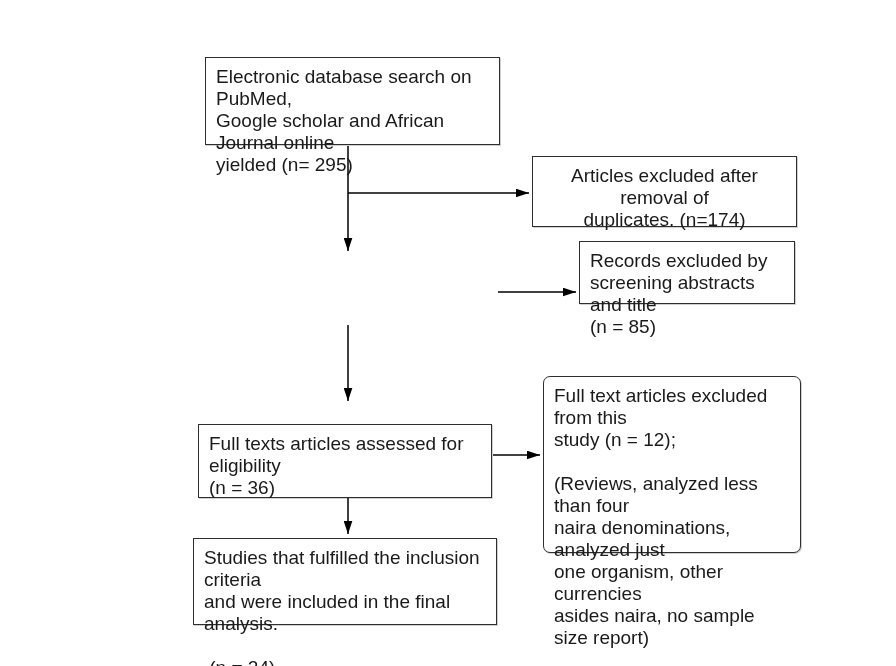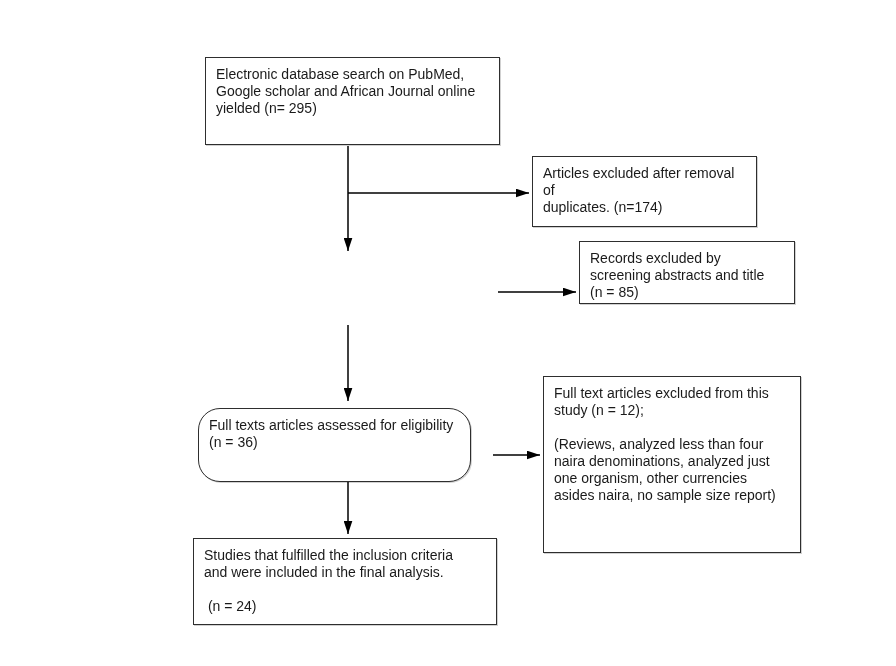--- a/index.html
+++ b/index.html
@@ -24,31 +24,31 @@
   }
   .box {
     position: absolute;
     box-sizing: border-box;
     border: 1.5px solid #2e2e2e;
     background: #ffffff;
     box-shadow: 1px 1px 0 rgba(0,0,0,0.18);
   }
   .box-text {
     padding: 8px 10px 0 10px;
-    font-size: 14px;
-    line-height: 17px;
+    font-size: 19px;
+    line-height: 22px;
     white-space: pre-wrap;
   }
   
   .b-search   { left: 205px; top: 57px;  width: 295px; height: 88px;  }
-  .b-dup      { left: 532px; top: 156px; width: 225px; height: 71px;  }
+  .b-dup      { left: 532px; top: 156px; width: 265px; height: 71px; text-align: center;  }
   .b-records  { left: 193px; top: 255px; width: 304px; height: 69px;  }
   .b-screen   { left: 579px; top: 241px; width: 216px; height: 63px;  }
-  .b-fulltext { left: 198px; top: 408px; width: 273px; height: 74px; border-radius: 22px;  }
-  .b-ftexcl   { left: 543px; top: 376px; width: 258px; height: 177px; }
+  .b-fulltext { left: 198px; top: 424px; width: 294px; height: 74px;  }
+  .b-ftexcl   { left: 543px; top: 376px; width: 258px; height: 177px; border-radius: 7px; }
   .b-included { left: 193px; top: 538px; width: 304px; height: 87px;  }
 </style>
 </head>
 <body>
 
 <div class="canvas">
 
   <svg class="arrows" width="896" height="666" viewBox="0 0 896 666">
     <defs>
       <marker id="ah" markerWidth="9" markerHeight="6" refX="9" refY="3" orient="auto" markerUnits="strokeWidth">

